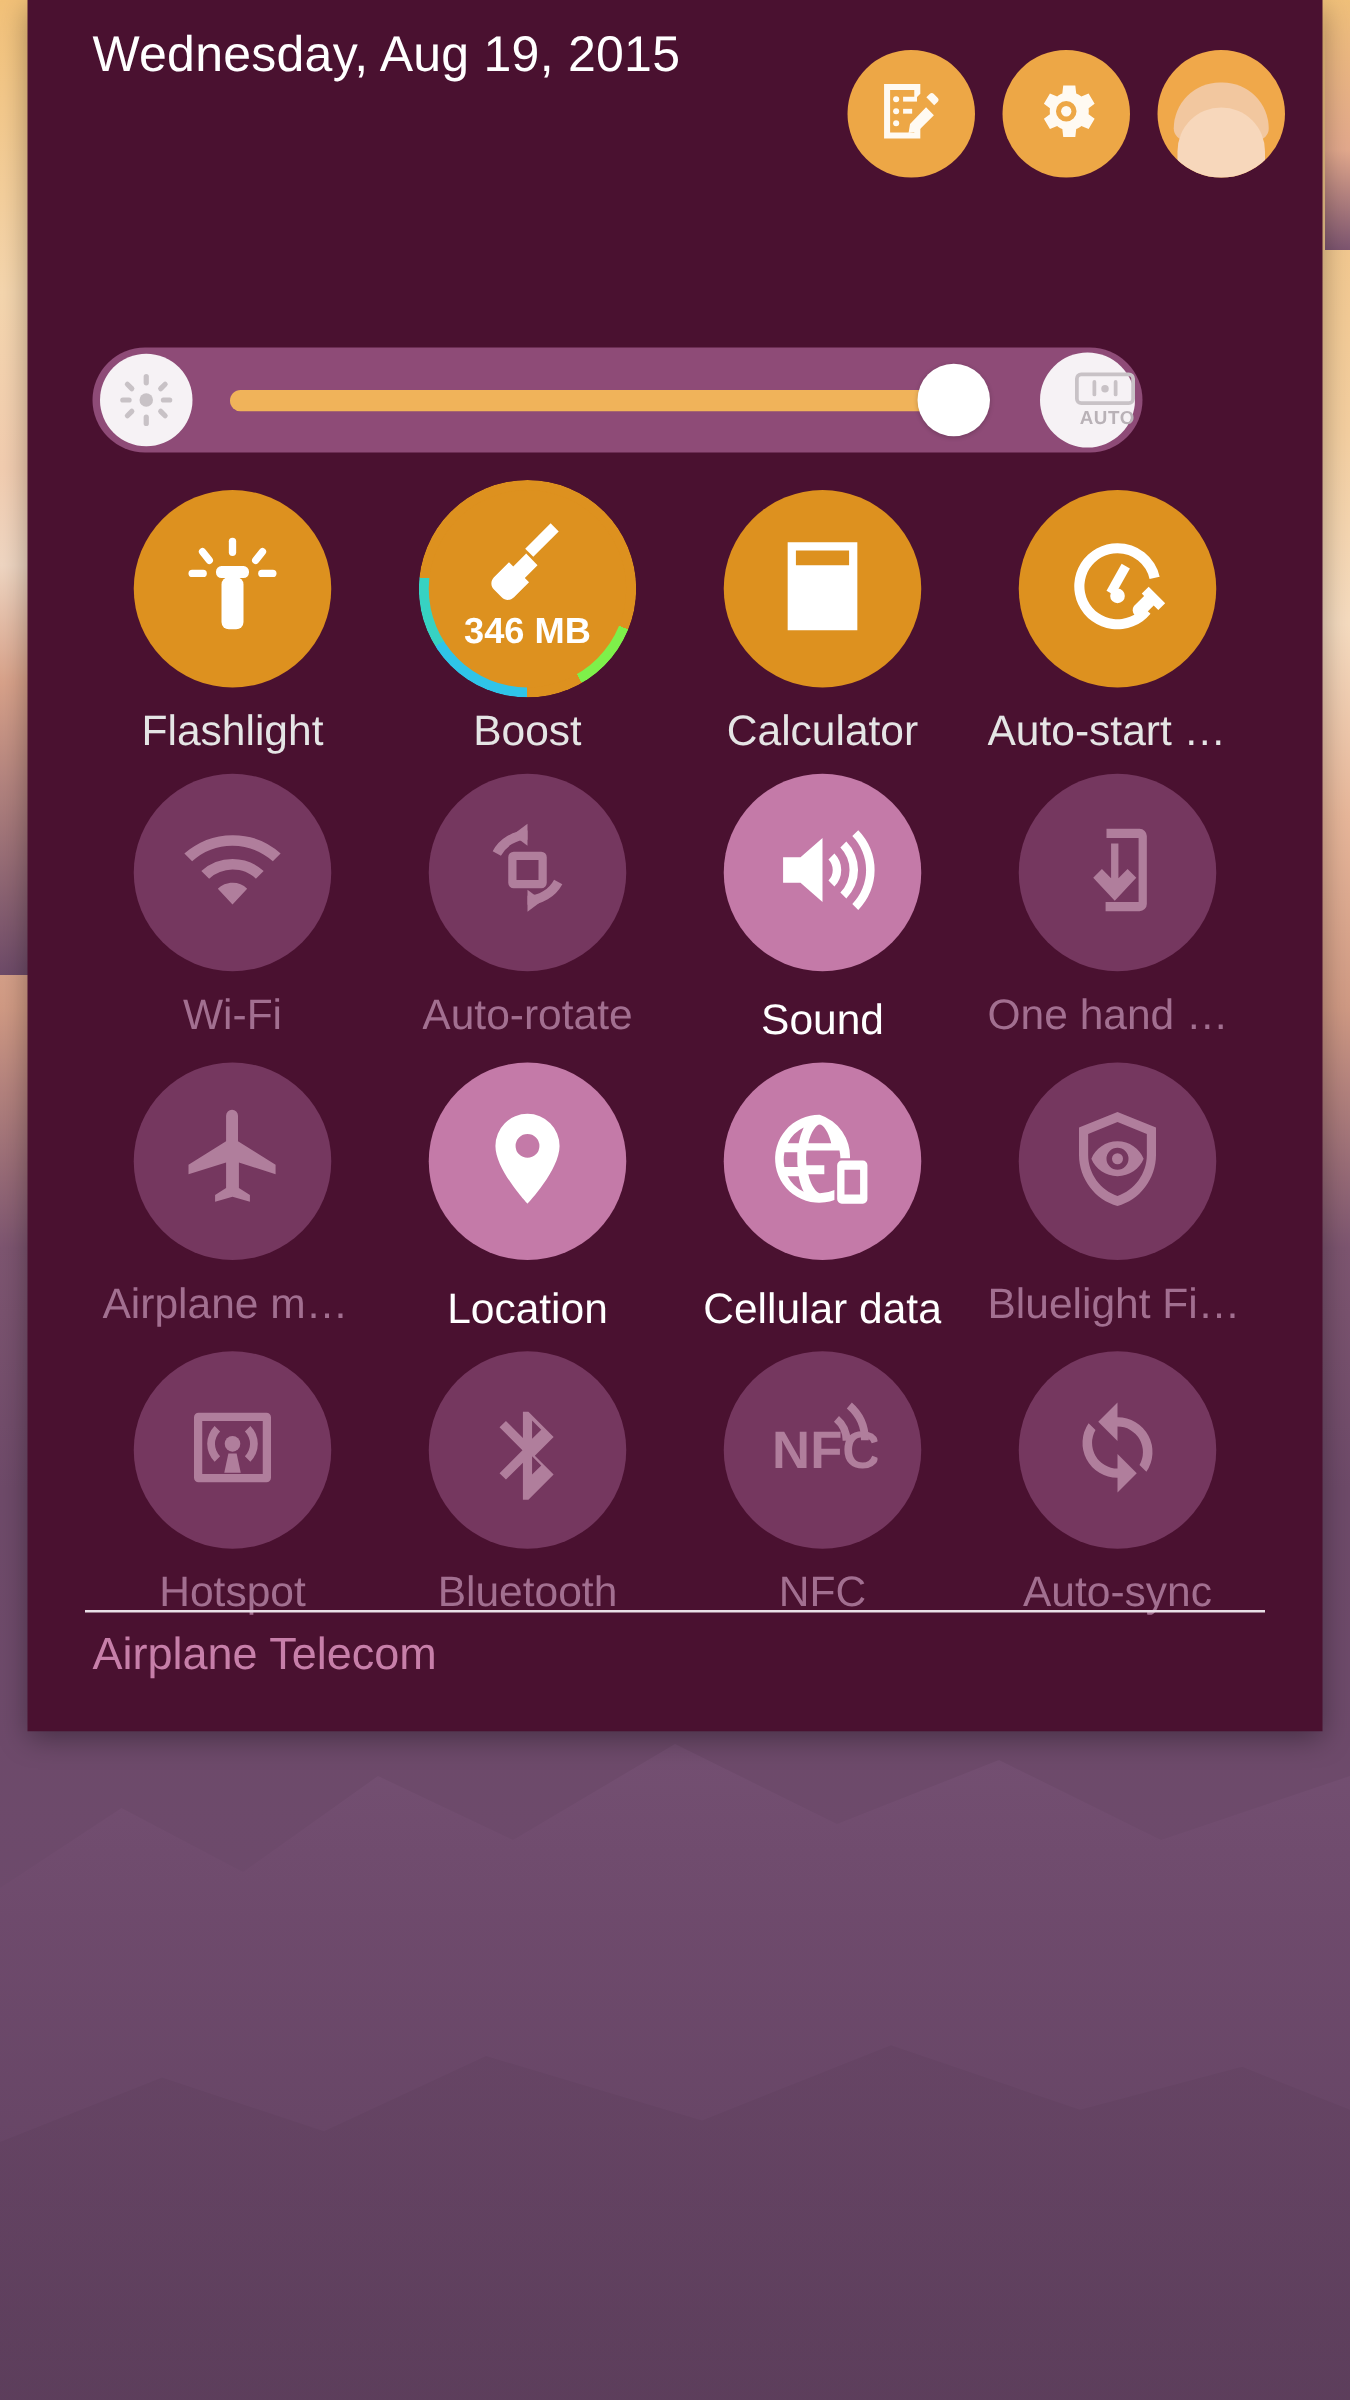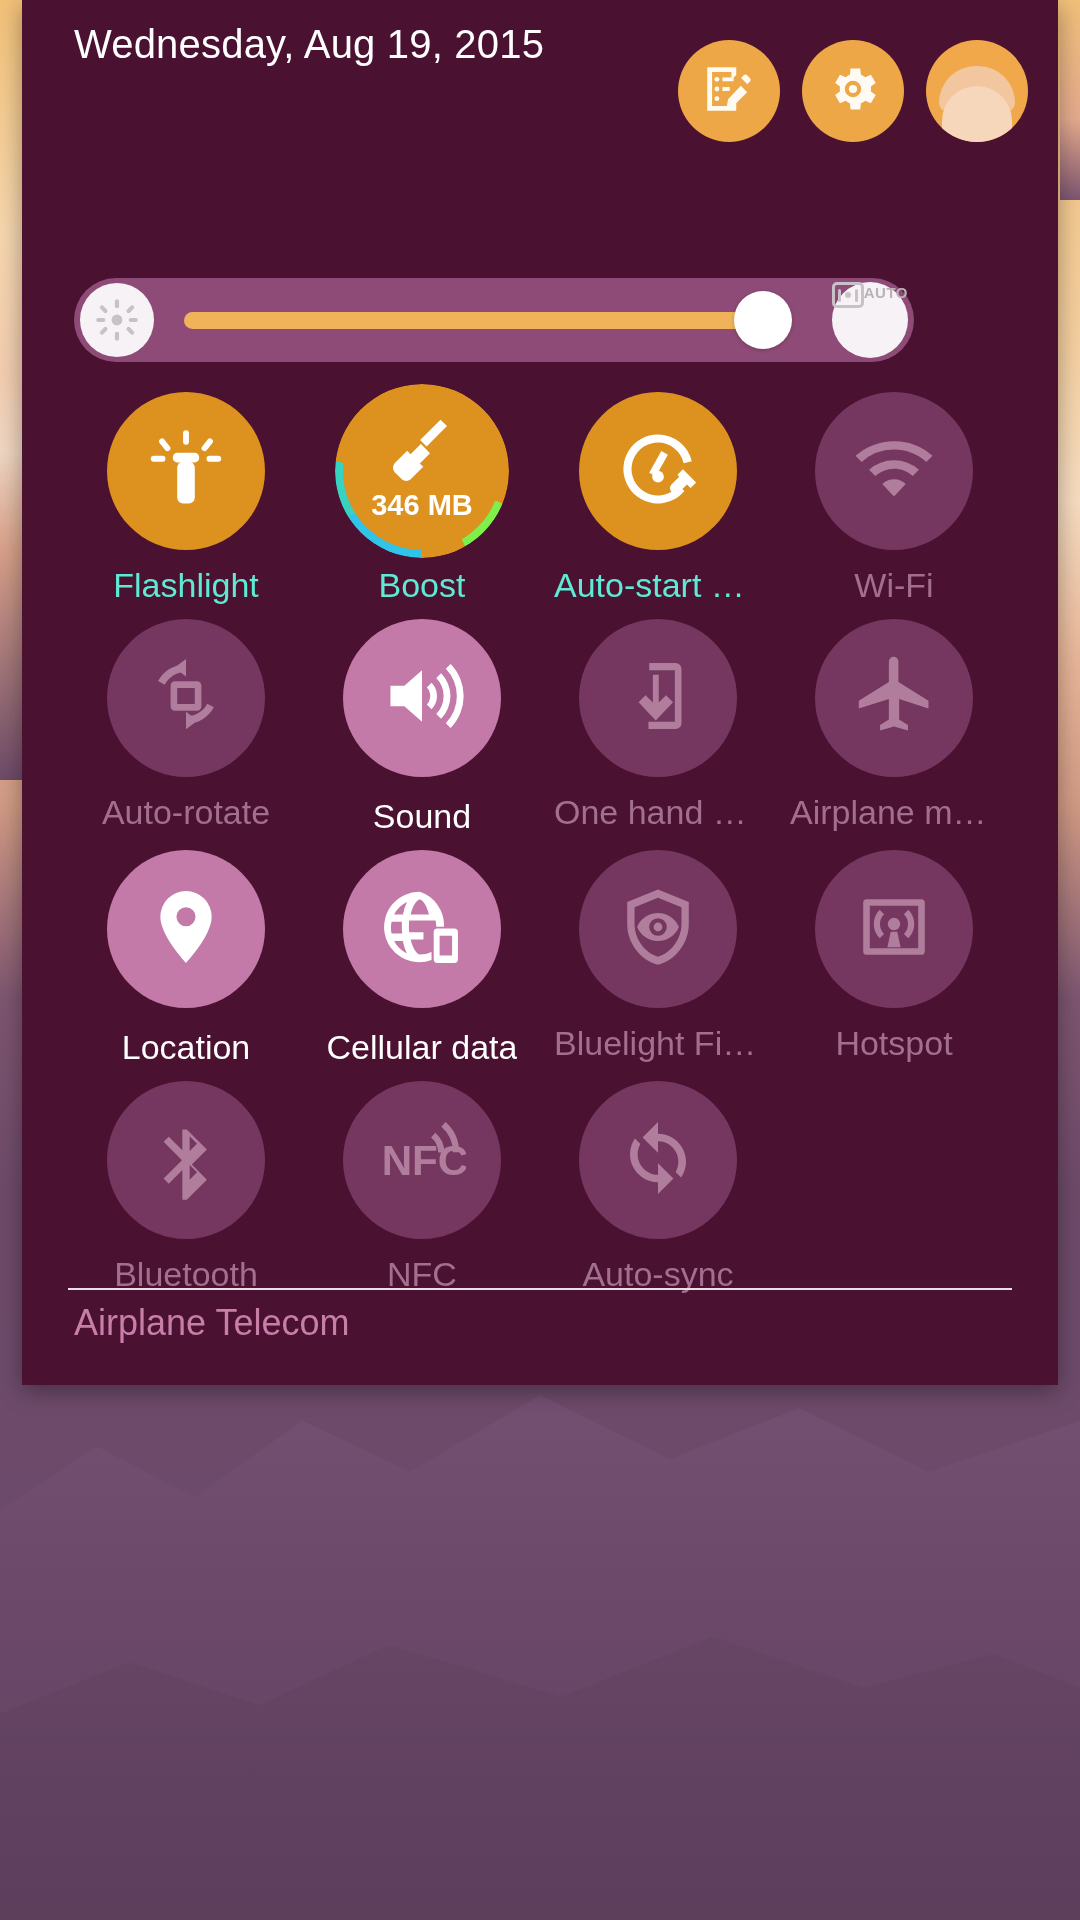--- a/index.html
+++ b/index.html
@@ -101,22 +101,22 @@
   }
   #slider-fill{
     position:absolute; left:26px; right:64px; height:17px; border-radius:9px; background:#f0b35a;
   }
   #slider-thumb{
     position:absolute; right:36px; width:58px; height:58px; border-radius:50%;
     background:#ffffff; box-shadow:0 1px 4px rgba(0,0,0,.2);
   }
   #auto-btn{
     width:76px; height:76px; border-radius:50%; background:#f6f2f5;
-    margin-right:6px; flex:none; display:flex; flex-direction:row;
-    align-items:flex-start; justify-content:center;
+    margin-right:6px; flex:none; display:flex; flex-direction:column;
+    align-items:flex-end; justify-content:center;
   }
   #auto-btn .auto-glyph{
     width:48px; height:26px; border:3px solid #c8c2c6; border-radius:5px;
     display:flex; align-items:center; justify-content:center; gap:4px;
   }
   #auto-btn .auto-glyph i{ display:block; width:6px; height:6px; border-radius:50%; background:#c8c2c6; }
   #auto-btn .auto-glyph .bar{ width:3px; height:13px; border-radius:2px; background:#c8c2c6; }
   #auto-label{ font-size:15px; color:#b9b2b7; font-weight:700; margin-top:2px; letter-spacing:.5px; }
 
   
@@ -132,21 +132,21 @@
   .tile-circle svg{ width:88px; height:88px; }
   .tile-label{
     margin-top:16px; font-size:34px; max-width:208px; text-align:center;
     white-space:nowrap; overflow:hidden; text-overflow:ellipsis;
     font-family:"Liberation Sans", sans-serif;
   }
 
   
   .t-app .tile-circle{ background:#dd911f; }
   .t-app .tile-circle svg{ fill:#ffffff; }
-  .t-app .tile-label{ color:#5eead4; }
+  .t-app .tile-label{ color:#e5e5e5; }
 
   .t-on .tile-circle{ background:#c47aa8; }
   .t-on .tile-circle svg{ fill:#ffffff; }
   .t-on .tile-label{ color:#ffffff;margin-top:20px; }
 
   .t-off .tile-circle{ background:#75375f; }
   .t-off .tile-circle svg{ fill:#b07e9c; }
   .t-off .tile-label{ color:#a26f90; }
 
   
@@ -282,20 +282,39 @@
               <path d="M20.1 3.6l-2.1-2.1-6.6 6.6 2.1 2.1 6.6-6.6z"></path>
               <path d="M11.6 9.4L8.3 12.7l-1.1-1.1-3.9 3.9c-.9.9-.9 2.3 0 3.2l2 2c.9.9 2.3.9 3.2 0l3.9-3.9-1.1-1.1 3.3-3.3-3-3.1z"></path>
             </svg>
           </span>
           <span id="boost-size">346 MB</span>
         </span>
       </div>
       <div class="tile-label">Boost</div>
     </div>
 
+    <div class="tile t-app">
+      <div class="tile-circle">
+        <span>
+          <svg viewBox="0 0 24 24">
+            <path d="M4.4 2.4h15.2v19.2H4.4V2.4zm1.8 1.8v3.2h11.6V4.2H6.2z"></path>
+            <rect x="6.4" y="9.4" width="2.6" height="2.6" rx=".5"></rect>
+            <rect x="10.7" y="9.4" width="2.6" height="2.6" rx=".5"></rect>
+            <rect x="15" y="9.4" width="2.6" height="2.6" rx=".5"></rect>
+            <rect x="6.4" y="13.2" width="2.6" height="2.6" rx=".5"></rect>
+            <rect x="10.7" y="13.2" width="2.6" height="2.6" rx=".5"></rect>
+            <rect x="15" y="13.2" width="2.6" height="2.6" rx=".5"></rect>
+            <rect x="6.4" y="17" width="2.6" height="2.6" rx=".5"></rect>
+            <rect x="10.7" y="17" width="2.6" height="2.6" rx=".5"></rect>
+            <rect x="15" y="17" width="2.6" height="2.6" rx=".5"></rect>
+          </svg>
+        </span>
+      </div>
+      <div class="tile-label">Calculator</div>
+    </div>
 
     <div class="tile t-app">
       <div class="tile-circle">
         <span>
           <svg viewBox="0 0 24 24">
             <path d="M12 2.6A9.4 9.4 0 1 0 19.2 18l-1.6-1.5A7.2 7.2 0 1 1 12 4.8a7.2 7.2 0 0 1 7 5.6l2.2-.5A9.4 9.4 0 0 0 12 2.6z"></path>
             <path d="M12.9 7.1L9.6 13l1.8 1 3.3-5.9-1.8-1z"></path>
             <circle cx="12" cy="14.1" r="1.6"></circle>
             <path d="M17.3 13.6l1.5-1.5 3.6 3.6-1.5 1.5-1-1-2.2 2.2a1.5 1.5 0 0 1-2.1-2.1l2.2-2.2-0.5-0.5z"></path>
           </svg>

